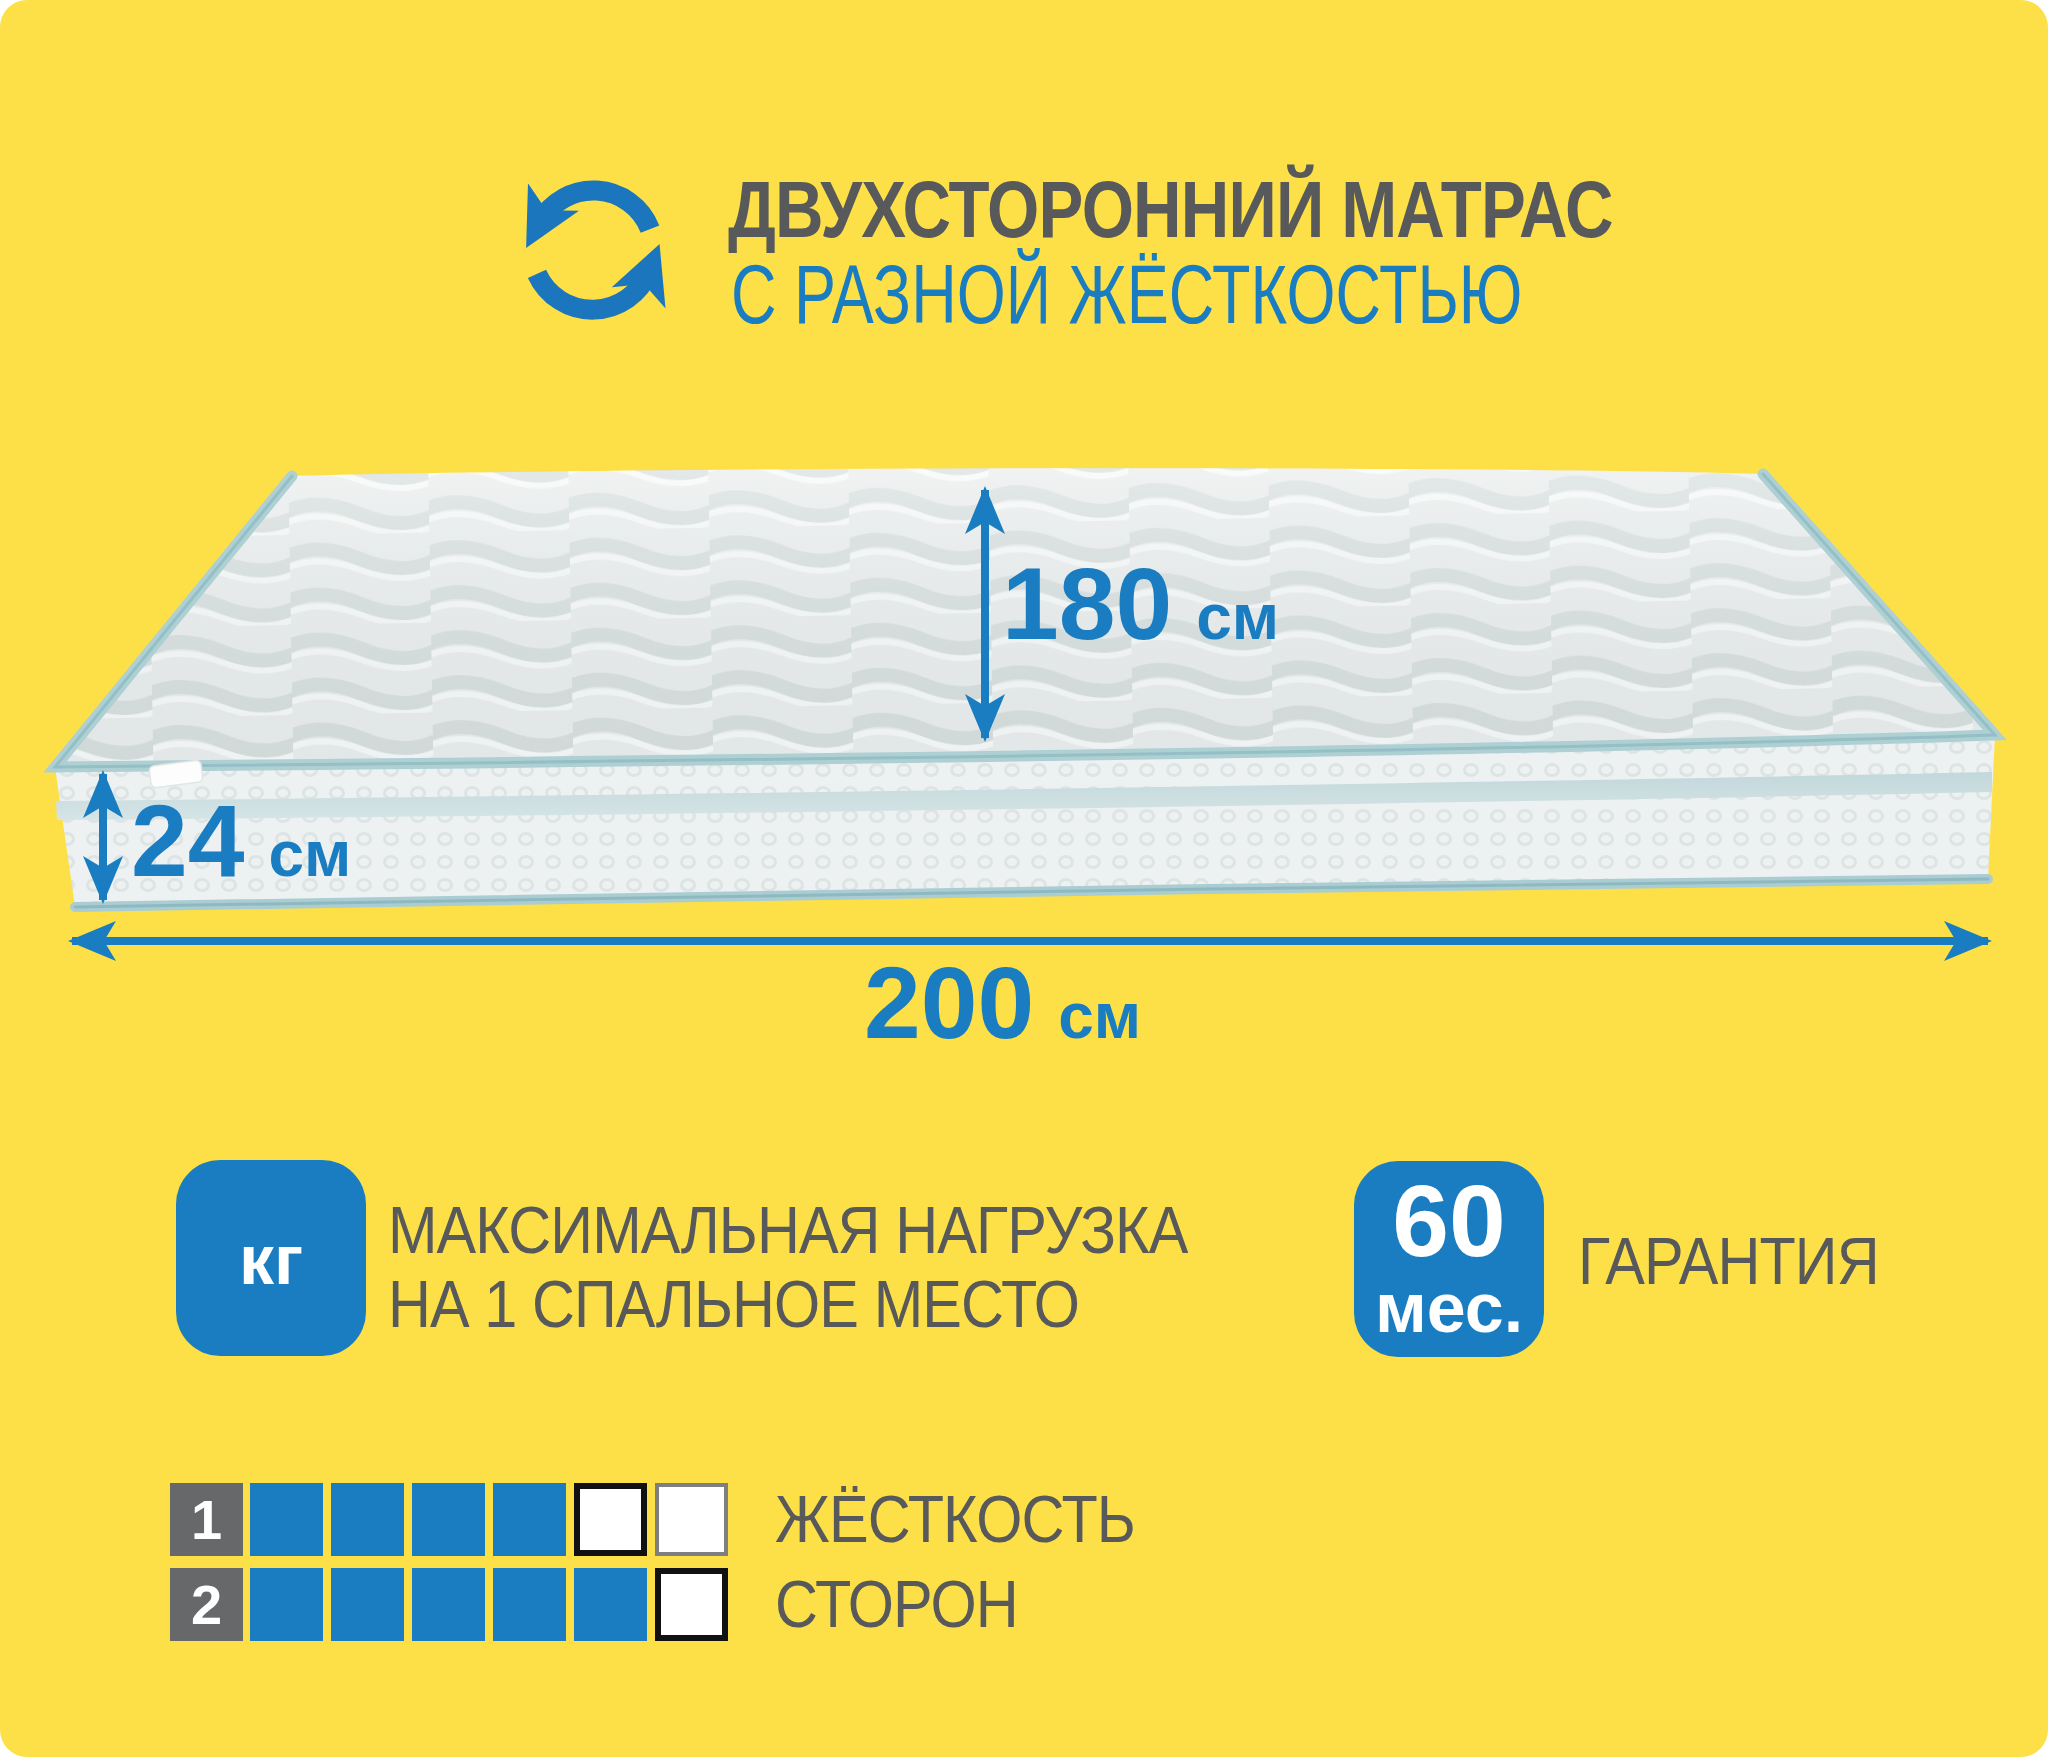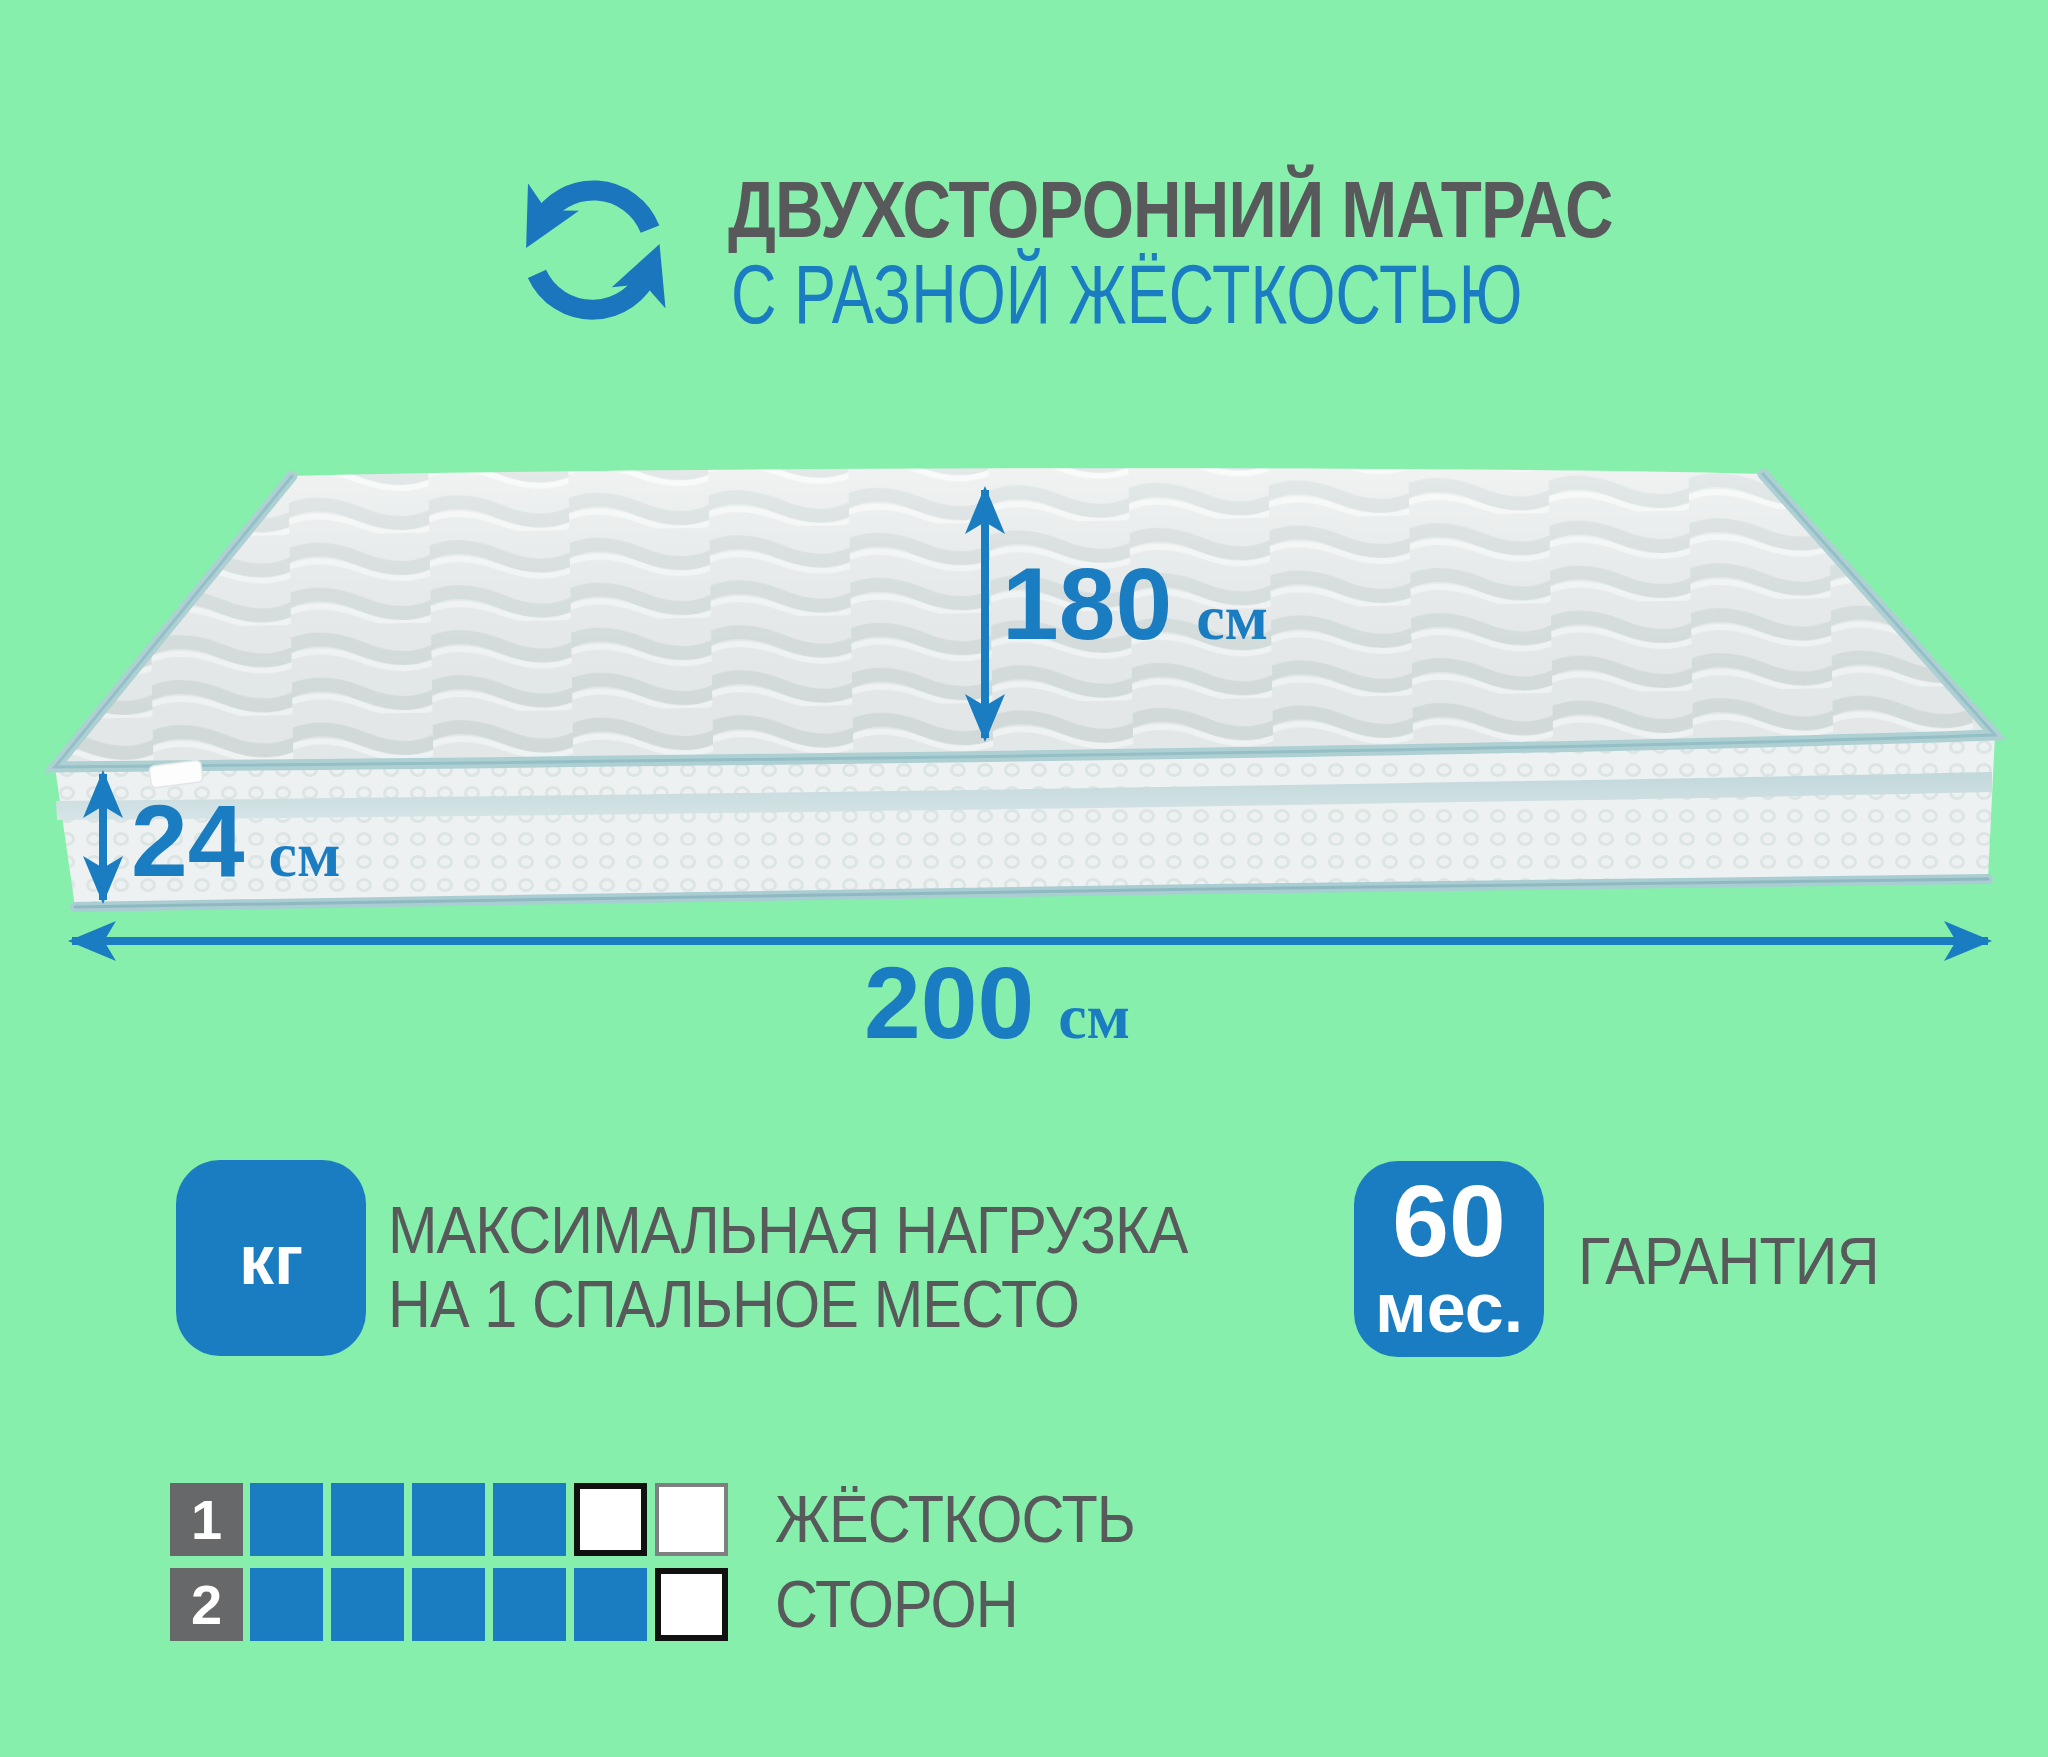--- a/index.html
+++ b/index.html
@@ -1,18 +1,19 @@
 <!DOCTYPE html>
 <html lang="ru"><head>
 <meta charset="utf-8">
 <style>
   html,body{margin:0;padding:0;background:#ffffff;}
   .canvas{
-    position:relative;width:2048px;height:1757px;background:#86efac;overflow:hidden;
+    position:relative;width:2048px;height:1757px;background:#fde047;overflow:hidden;
     font-family:"Liberation Sans","DejaVu Sans",sans-serif;
+    border-radius:27px;
     --accent_blue:#1b7dc1; --text_gray:#58595b; --cell_dark_gray:#676869;
     --empty_border_black:#111111; --empty_border_gray:#7e7f80;
   }
   
   .rotate-icon{position:absolute;left:498px;top:170px;}
   .title{
     position:absolute;left:728px;top:170px;font-size:80px;font-weight:bold;
     color:var(--text_gray);line-height:1;white-space:nowrap;
     transform:scaleX(.84);transform-origin:0 0;letter-spacing:-1px;
   }
@@ -26,21 +27,21 @@
   .dim-line{stroke:var(--accent_blue);stroke-width:8;fill:none;}
   .dim-head{fill:var(--accent_blue);}
   .icon-arc{stroke:#1b76bd;stroke-width:21;fill:none;}
   .icon-head{fill:#1b76bd;}
   
   .dim-label{
     position:absolute;display:flex;align-items:baseline;gap:24px;
     color:var(--accent_blue);font-weight:bold;white-space:nowrap;
   }
   .dim-label .val{font-size:102px;line-height:1;}
-  .dim-label .unit{font-size:64px;line-height:1;font-family:Liberation Serif, serif;}
+  .dim-label .unit{font-size:64px;line-height:1;}
   
   .badge{
     position:absolute;width:190px;height:196px;border-radius:44px;
     background:var(--accent_blue);color:#fff;display:flex;flex-direction:column;
     align-items:center;justify-content:center;text-align:center;
   }
   .badge .bval{font-size:102px;font-weight:bold;line-height:.92;}
   .badge .bunit{font-size:70px;font-weight:bold;line-height:1;margin-top:4px;}
   .feature-text{
     position:absolute;color:var(--text_gray);font-size:66px;line-height:1.12;

